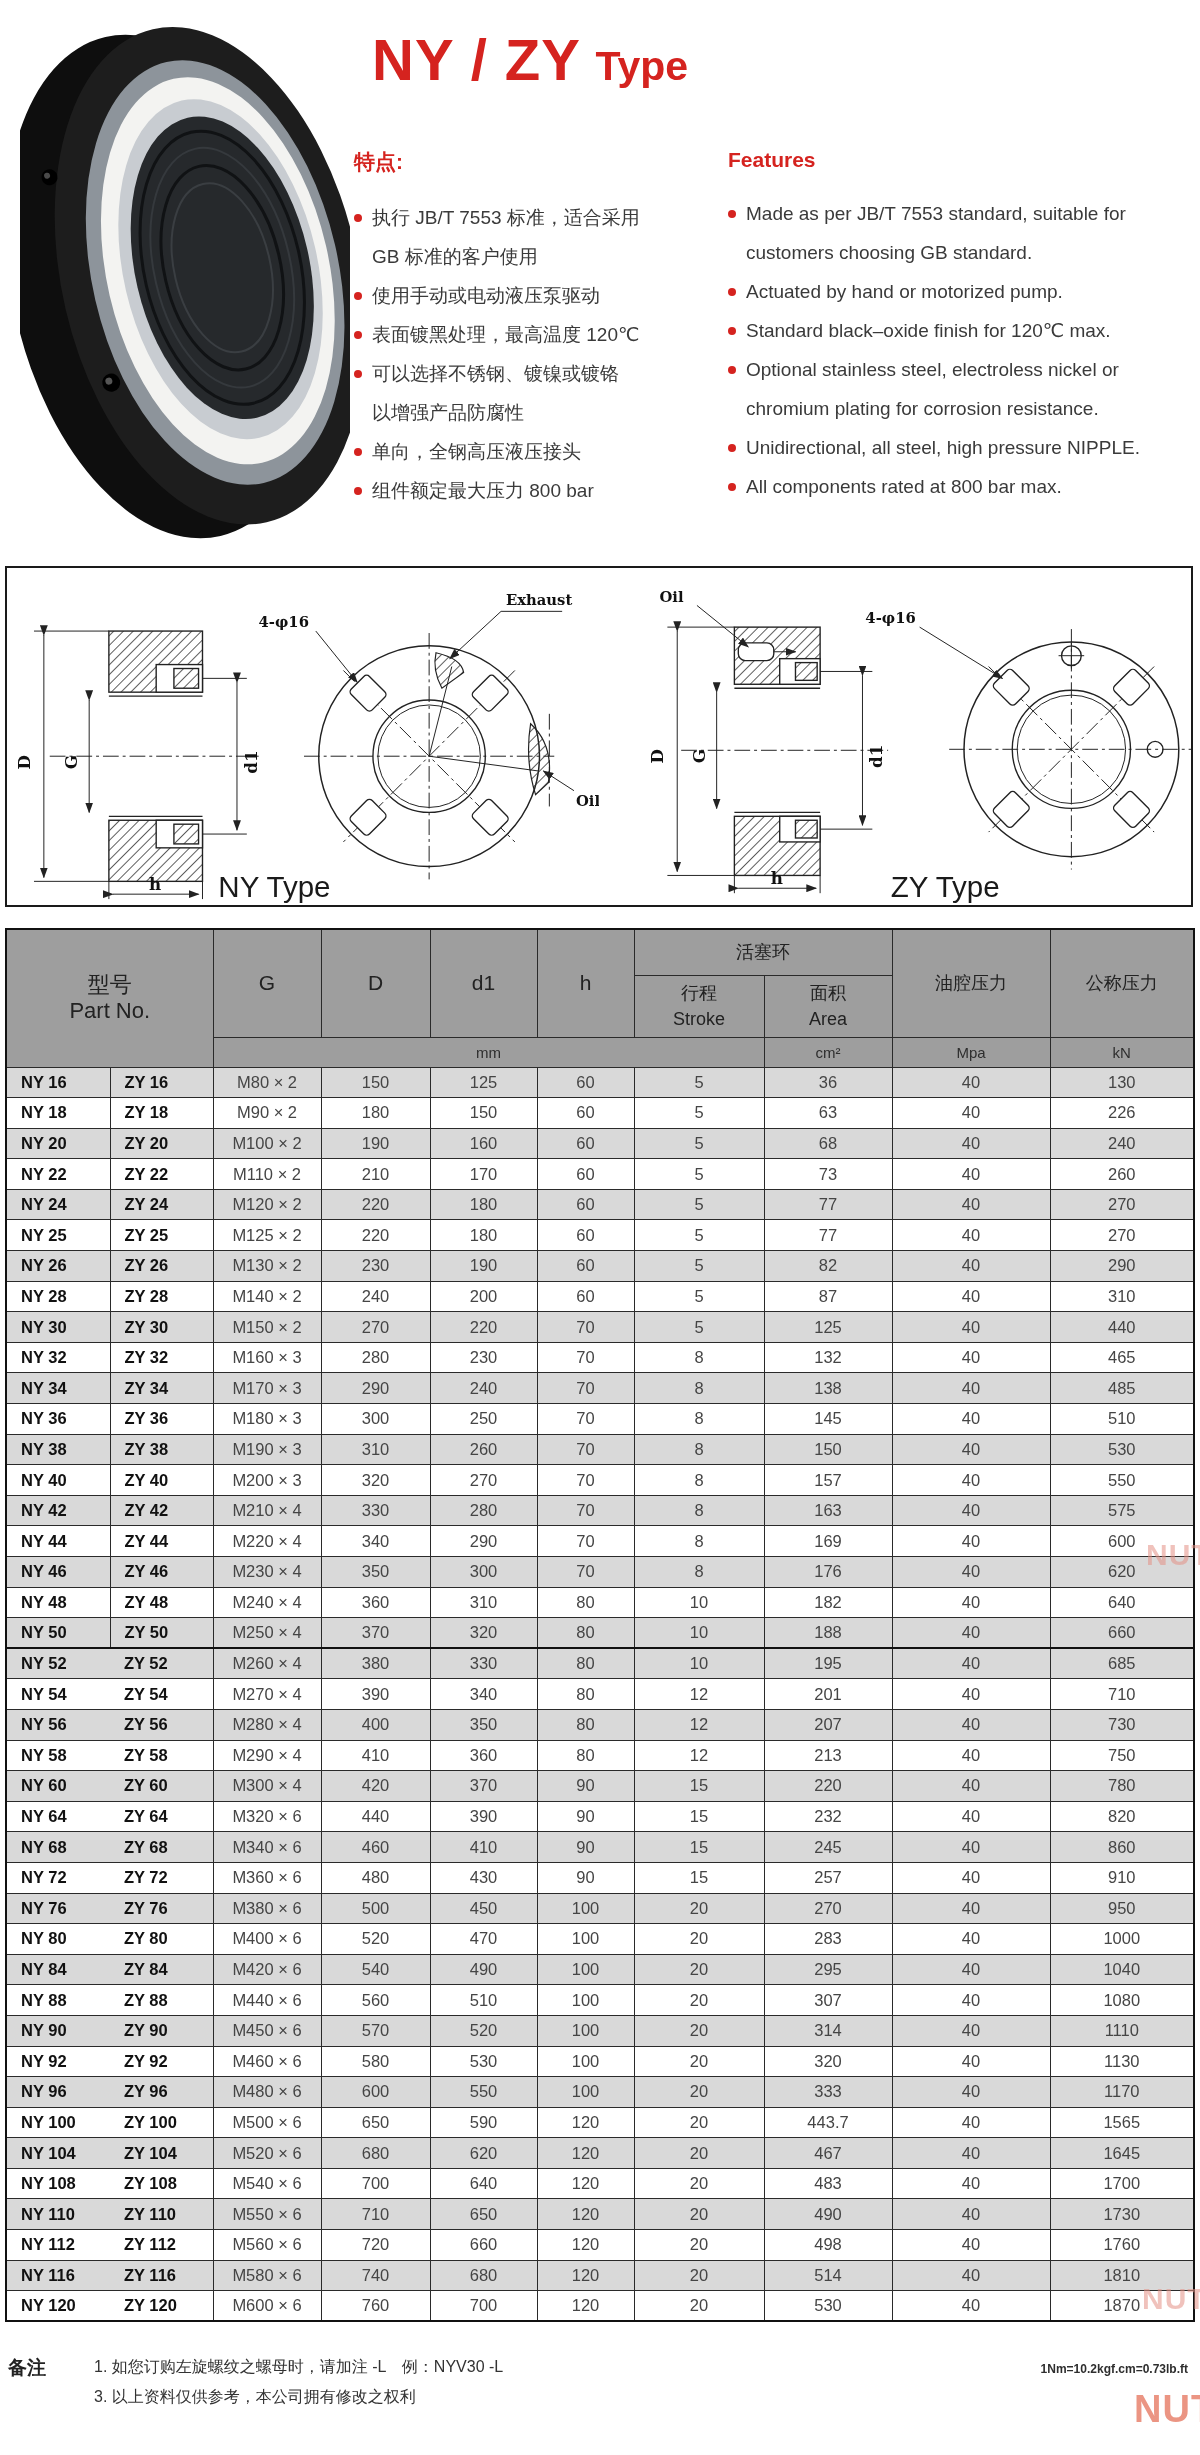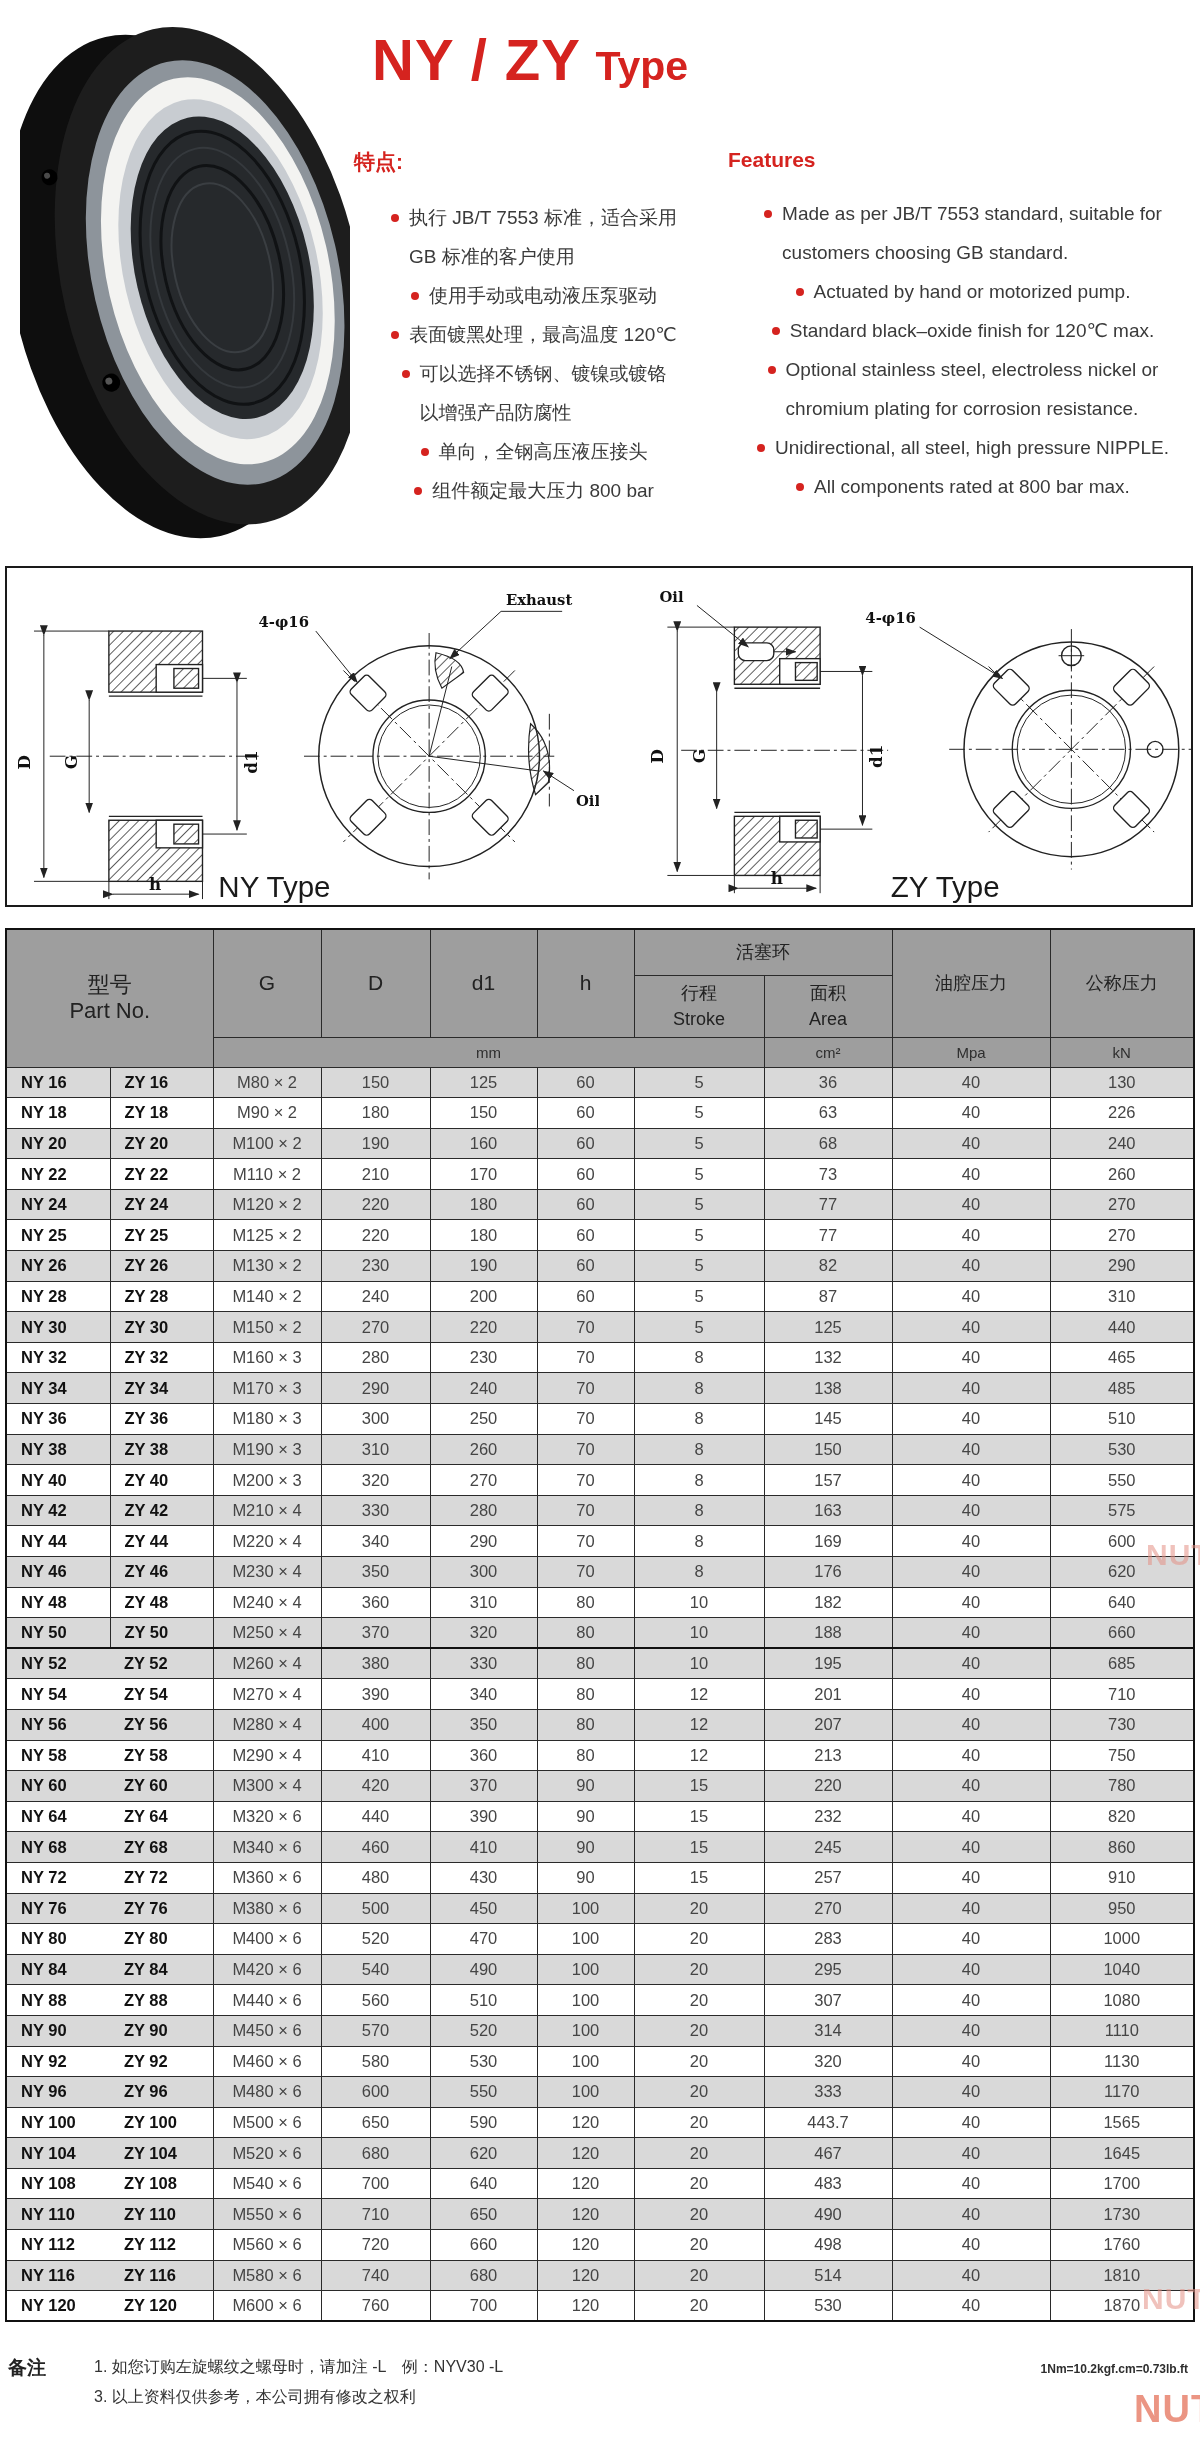--- a/index.html
+++ b/index.html
@@ -12,21 +12,21 @@
   
   .title-row { position:absolute; left:372px; top:26px; white-space:nowrap; }
   .t-main { font-size:58px; font-weight:bold; color:#d5231f; letter-spacing:1px; }
   .t-sub  { font-size:41px; font-weight:bold; color:#d5231f; margin-left:10px; }
 
   
   .feat-col { position:absolute; top:148px; }
   .feat-cn { left:354px; width:360px; }
   .feat-en { left:728px; width:470px; }
   .feat-heading { font-size:21px; font-weight:bold; color:#d5231f; margin-bottom:22px; }
-  .feat-item { display:flex;justify-content:center; }
+  .feat-item { display:flex; }
   .dot { flex:0 0 8px; width:8px; height:8px; border-radius:50%; background:#d5231f; margin:16px 10px 0 0; }
   .feat-lines { font-size:19px; color:#3a3a3a; }
   .feat-lines div { line-height:39px; }
 
   
   .diagram-box { position:absolute; left:5px; top:566px; width:1188px; height:341px;
                  border:2px solid #1a1a1a; display:flex; background:#fff; }
   .diagram-box svg { display:block; }
   .dwg-caption { font-size:30px; fill:#1a1a1a; font-family:"Liberation Sans","DejaVu Sans",sans-serif; }
   .dwg-label { font-size:15px; fill:#111; font-family:"DejaVu Serif","Liberation Serif",serif; font-weight:bold; }

